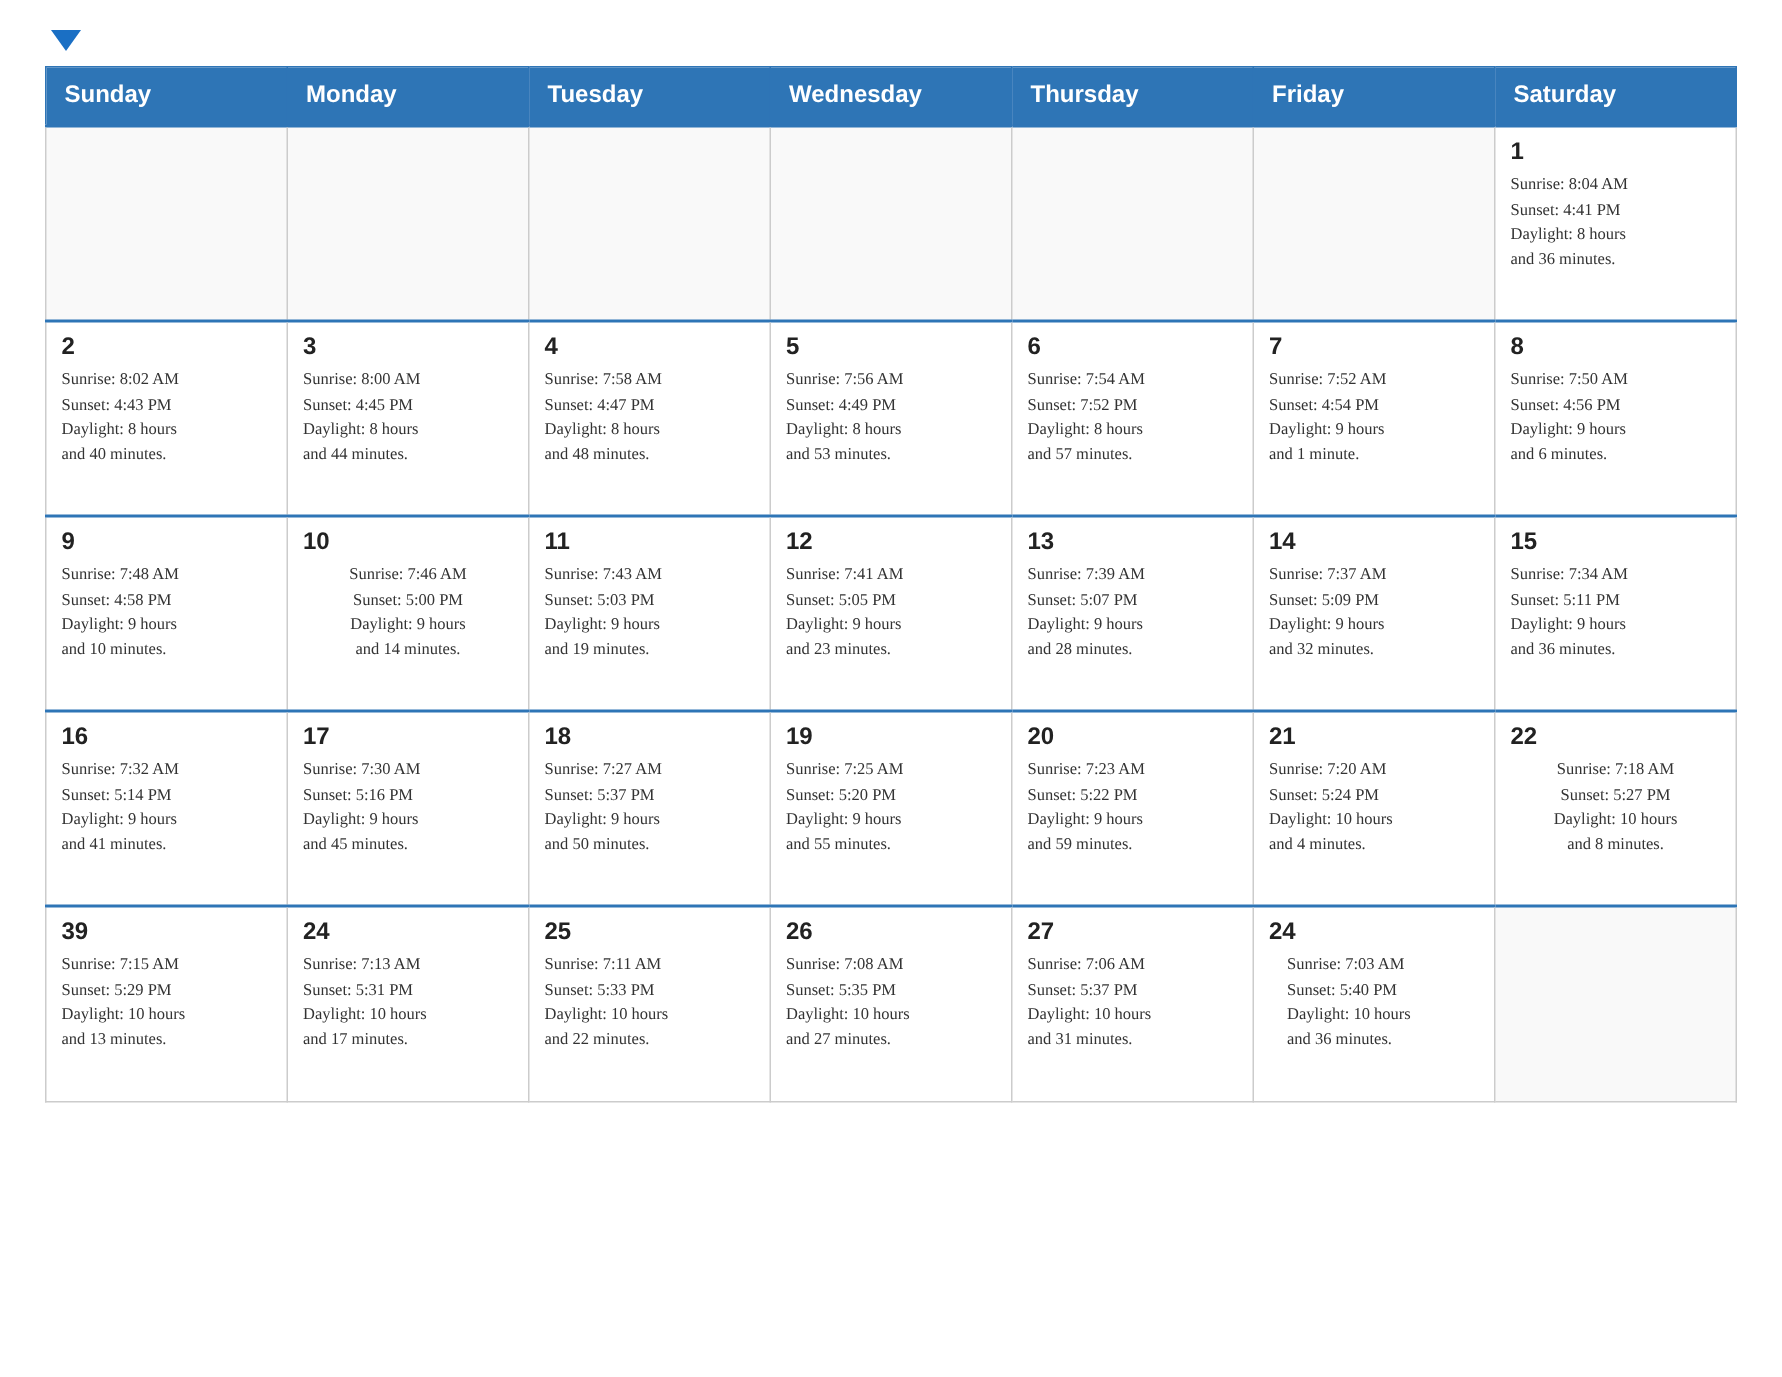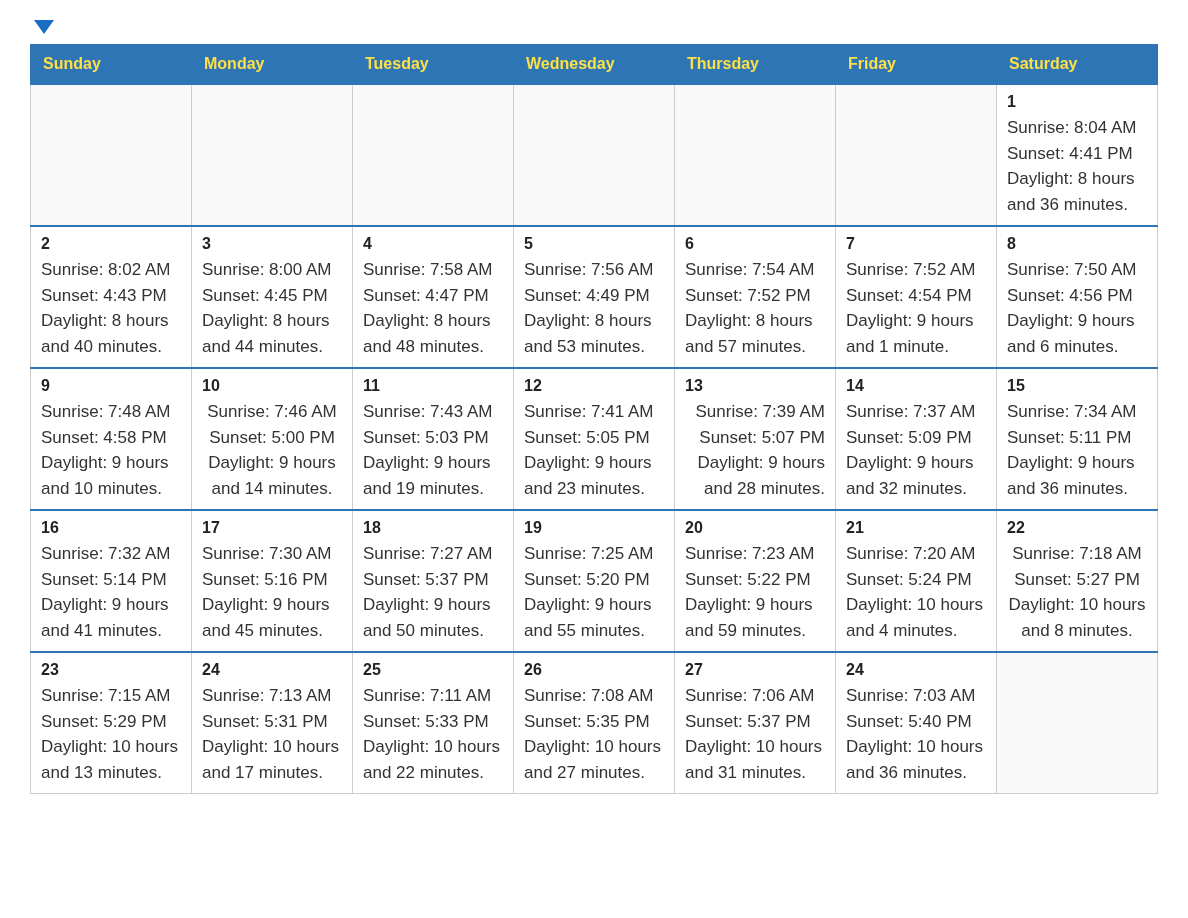--- a/index.html
+++ b/index.html
@@ -57,21 +57,21 @@
       color: #555;
       margin-top: 4px;
     }
     .calendar {
       width: 100%;
       border-collapse: collapse;
       margin-top: 8px;
     }
     .calendar th {
       background-color: #2e75b6;
-      color: #fde047;
+      color: #ffffff;
       font-size: 16px;
       font-weight: bold;
       padding: 10px 12px;
       text-align: left;
       border: 1px solid #2e75b6;
     }
     .calendar td {
       border: 1px solid #ccc;
       vertical-align: top;
       padding: 8px 10px;
@@ -86,23 +86,24 @@
       background: #f9f9f9;
     }
     .day-number {
       font-size: 16px;
       font-weight: bold;
       color: #222;
       margin-bottom: 4px;
       display: block;
     }
     .day-info {
-      font-size: 17px;
+      font-size: 11px;
       color: #333;
       line-height: 1.5;
+      font-family: Liberation Serif, serif;
     }
     .calendar tr:first-child td {
       border-top: 2px solid #2e75b6;
     }
     .calendar tbody tr td {
       border-top: 2px solid #2e75b6;
     }
     .logo-top-row {
       display: flex;
       align-items: center;
@@ -229,21 +230,21 @@
         </td>
         <td>
           <span class="day-number">12</span>
           <div class="day-info" style="white-space: pre-line;">Sunrise: 7:41 AM
 Sunset: 5:05 PM
 Daylight: 9 hours
 and 23 minutes.</div>
         </td>
         <td>
           <span class="day-number">13</span>
-          <div class="day-info" style="white-space: pre-line; text-align: right;">Sunrise: 7:39 AM
+          <div class="day-info" style="white-space: pre-line;">Sunrise: 7:39 AM
 Sunset: 5:07 PM
 Daylight: 9 hours
 and 28 minutes.</div>
         </td>
         <td>
           <span class="day-number">14</span>
           <div class="day-info" style="white-space: pre-line;">Sunrise: 7:37 AM
 Sunset: 5:09 PM
 Daylight: 9 hours
 and 32 minutes.</div>
@@ -302,21 +303,21 @@
         <td>
           <span class="day-number">22</span>
           <div class="day-info" style="white-space: pre-line; text-align: center;">Sunrise: 7:18 AM
 Sunset: 5:27 PM
 Daylight: 10 hours
 and 8 minutes.</div>
         </td>
       </tr>
       <tr>
         <td>
-          <span class="day-number">23</span>
+          <span class="day-number">39</span>
           <div class="day-info" style="white-space: pre-line;">Sunrise: 7:15 AM
 Sunset: 5:29 PM
 Daylight: 10 hours
 and 13 minutes.</div>
         </td>
         <td>
           <span class="day-number">24</span>
           <div class="day-info" style="white-space: pre-line;">Sunrise: 7:13 AM
 Sunset: 5:31 PM
 Daylight: 10 hours
@@ -338,21 +339,21 @@
         </td>
         <td>
           <span class="day-number">27</span>
           <div class="day-info" style="white-space: pre-line;">Sunrise: 7:06 AM
 Sunset: 5:37 PM
 Daylight: 10 hours
 and 31 minutes.</div>
         </td>
         <td>
           <span class="day-number">24</span>
-          <div class="day-info" style="white-space: pre-line;">Sunrise: 7:03 AM
+          <div class="day-info" style="white-space: pre-line; margin-left: 12px;">Sunrise: 7:03 AM
 Sunset: 5:40 PM
 Daylight: 10 hours
 and 36 minutes.</div>
         </td>
         <td class="empty"></td>
       </tr>
     </tbody>
 </table>
 
 </body></html>

